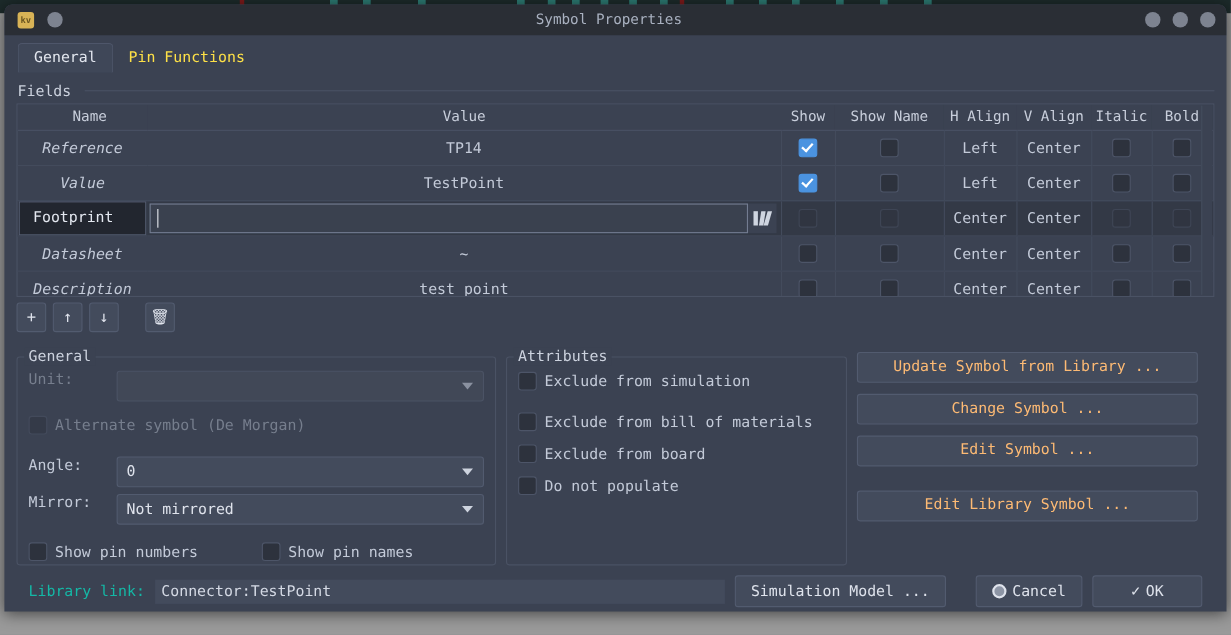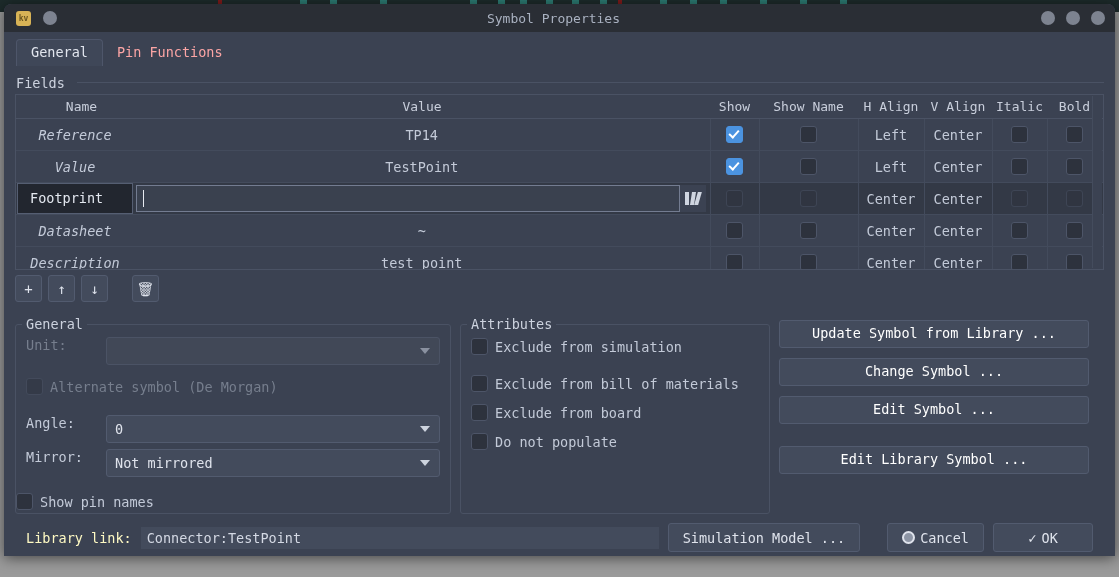--- a/index.html
+++ b/index.html
@@ -127,21 +127,21 @@
 
   
   #tabbar {
     display: flex;
     margin: 7px 0 0 12px;
     position: relative;
   }
   .tab {
     padding: 5px 14px 6px 14px;
     font-size: 13.5px;
-    color: #fca5a5;
+    color: #fde047;
     border-radius: 4px 4px 0 0;
   }
   .tab.active {
     background: #3f4758;
     color: #e2e6ee;
     border-top: 1px solid #4e566a;
     border-left: 1px solid #4e566a;
     border-right: 1px solid #4e566a;
     padding-top: 4px;
   }
@@ -385,39 +385,39 @@
   }
   .checkline.disabled { color: #767e8d; }
 
   .rbtn {
     display: block;
     width: 100%;
     height: 26px;
     background: #434b5c;
     border: 1px solid #525b6f;
     border-radius: 3px;
-    color: #ffffff;
+    color: #fdba74;
     font-size: 13.5px;
     font-family: "DejaVu Sans Mono", "Liberation Mono", monospace;
     margin-bottom: 10px;
     cursor: pointer;
     text-align: center;
     line-height: 24px;
   }
 
   
   #bottombar {
     display: flex;
     align-items: center;
     padding: 0 11px;
     margin-top: 9px;
     gap: 9px;
   }
   #liblink-label {
-    color: #fef9c3;
+    color: #14b8a6;
     font-size: 13.5px;
     white-space: nowrap;
   }
   #liblink-field {
     flex: 1;
     height: 22px;
     background: #434b5c;
     color: #d4d9e4;
     font-size: 13.5px;
     padding: 0 6px;
@@ -660,20 +660,24 @@
 
         <div class="row-line" style="margin-top:6px;">
           <span class="lbl">Mirror:</span>
           <span class="combo">
             <span>Not mirrored</span>
             <span class="arrow"></span>
           </span>
         </div>
 
         <div style="display:flex; margin-top:16px;">
+          <div class="checkline" style="width:212px;">
+            <span class="cbx"></span>
+            <span>Show pin numbers</span>
+          </div>
           <div class="checkline" style="padding-left:0;">
             <span class="cbx"></span>
             <span>Show pin names</span>
           </div>
         </div>
       </div>
 
       <div class="groupbox" id="attributes-box">
         <div class="group-title">Attributes</div>
 

